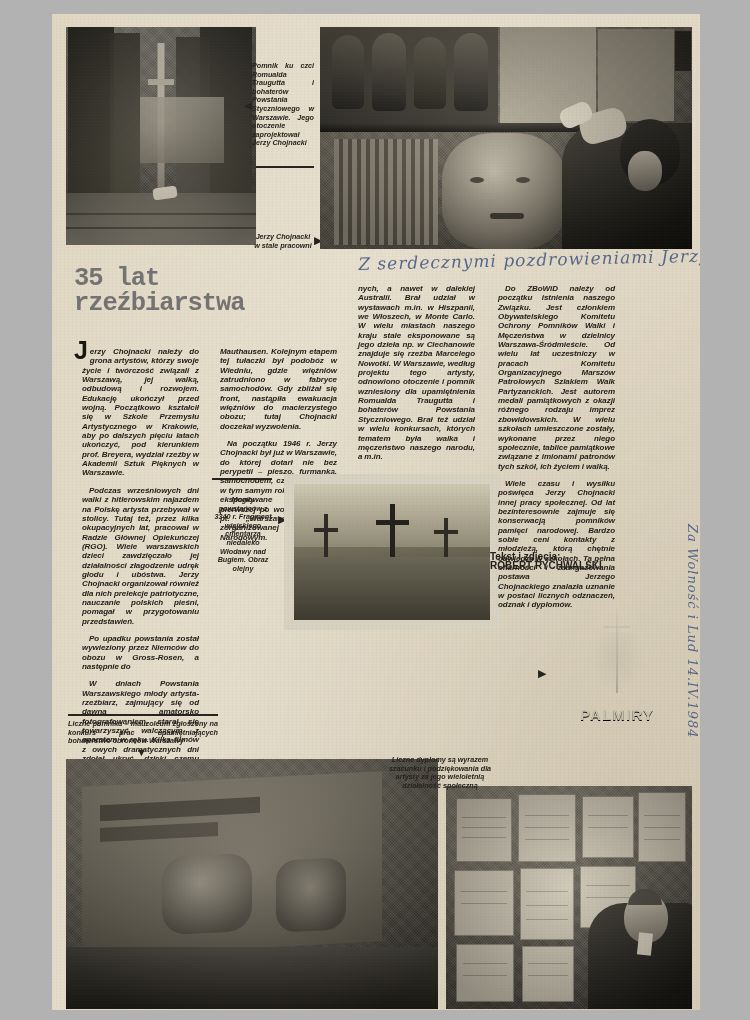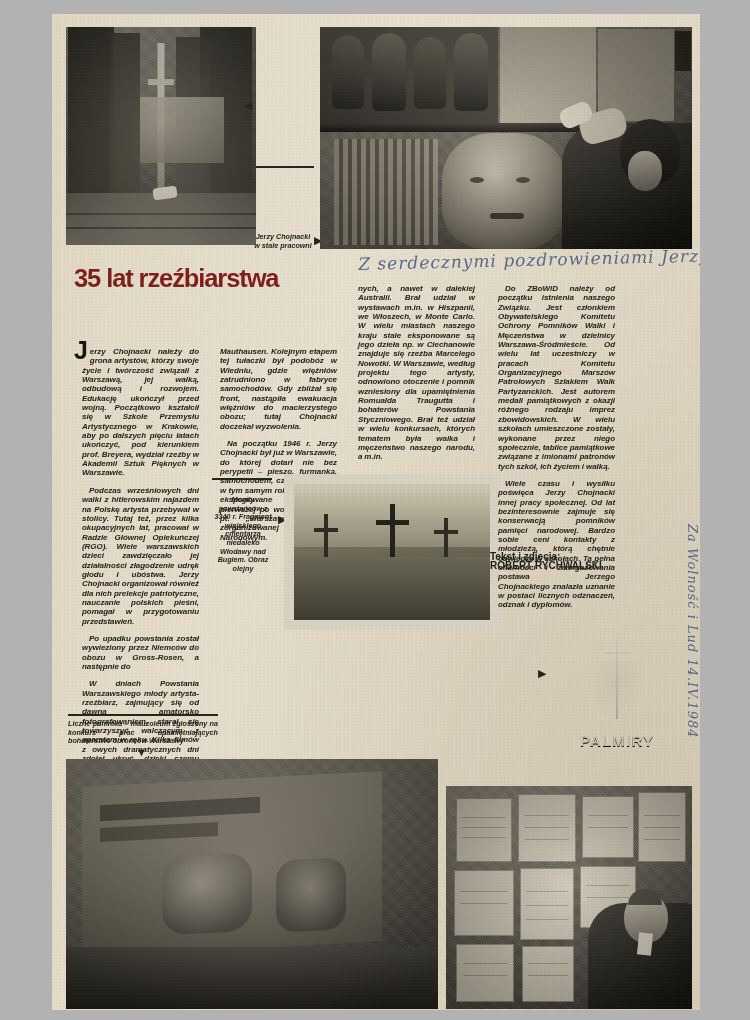--- a/index.html
+++ b/index.html
@@ -57,23 +57,23 @@
     font-size:8.0px;line-height:9.35px;
     color:#23201c;text-align:justify;
     letter-spacing:-.05px;
     word-spacing:-.2px;
   }
   .body-txt p{margin:8px;text-indent:7px;font-style:italic;}
   .body-txt p.noind{text-indent:0;}
 
   .headline{
     position:absolute;
-    font-family:Liberation Sans, sans-serif;
+    font-family:Liberation Mono, monospace;
     font-weight:bold;
-    color:#7f1d1d;
+    color:#737373;
     letter-spacing:-1.1px;
     line-height:25px;
     font-size:25.5px;
   }
   .headline .l2{display:block;padding-left:14px;}
 
   .dropcap{
     float:left;font-size:25px;line-height:20px;font-weight:bold;
     padding:1px 2px 0 0;color:#17150f;
   }
@@ -163,20 +163,21 @@
       <div style="position:absolute;left:74px;top:70px;width:84px;height:66px;background:linear-gradient(180deg,#9e9889,#7a7566);opacity:.85;"></div>
 
       <div style="position:absolute;left:0;bottom:0;width:100%;height:52px;background:linear-gradient(180deg,#6d695d,#8d887a);"></div>
       <div style="position:absolute;left:0;bottom:16px;width:100%;height:2px;background:rgba(0,0,0,.35);"></div>
       <div style="position:absolute;left:0;bottom:30px;width:100%;height:2px;background:rgba(0,0,0,.3);"></div>
 
       <div style="position:absolute;left:46%;bottom:46px;width:24px;height:12px;background:#ded7c5;border-radius:4px;transform:rotate(-8deg);"></div>
       <div class="vg"></div>
     </div>
 
+    <div class="caption just" style="left:200px;top:48px;width:62px;">Pomnik ku czci Romualda Traugutta i bohaterów Powstania Styczniowego w Warszawie. Jego otoczenie zaprojektował Jerzy Chojnacki</div>
     <div class="arrow" style="left:192px;top:86px;">◀</div>
 
     <div class="rule" style="left:204px;top:152px;width:58px;"></div>
 
     <div class="caption" style="left:200px;top:219px;width:62px;">Jerzy Chojnacki w stale pracowni</div>
     <div class="arrow" style="left:262px;top:221px;">▶</div>
 
     <div class="photo" style="left:268px;top:13px;width:372px;height:222px;
                 background:linear-gradient(150deg,#918b7c 0%,#6a6557 45%,#2c2a24 100%);">
       <div class="grain"></div>
@@ -263,21 +264,21 @@
     <div class="col body-txt" style="left:438px;top:262px;width:133px;">
       <p>Do ZBoWiD należy od początku istnienia naszego Związku. Jest członkiem Obywatelskiego Komitetu Ochrony Pomników Walki i Męczeństwa w dzielnicy Warszawa-Śródmieście. Od wielu lat uczestniczy w pracach Komitetu Organizacyjnego Marszów Patrolowych Szlakiem Walk Partyzanckich. Jest autorem medali pamiątkowych z okazji różnego rodzaju imprez zbowidowskich. W wielu szkołach umieszczone zostały, wykonane przez niego społecznie, tablice pamiątkowe związane z imionami patronów tych szkół, ich życiem i walką.</p>
       <p>Wiele czasu i wysiłku poświęca Jerzy Chojnacki innej pracy społecznej. Od lat bezinteresownie zajmuje się konserwacją pomników pamięci narodowej. Bardzo sobie ceni kontakty z młodzieżą, którą chętnie odwiedza w szkołach. Ta pełna ofiarności i zaangażowania postawa Jerzego Chojnackiego znalazła uznanie w postaci licznych odznaczeń, odznak i dyplomów.</p>
     </div>
 
     <div class="sig" style="left:438px;top:538px;width:133px;">
       <div>Tekst i zdjęcia:</div>
       <div>ROBERT RYCHWALSKI</div>
     </div>
 
-    <div id="medal" style="left:492px;top:600px;width:146px;height:146px;">
+    <div id="medal" style="left:492px;top:574px;width:146px;height:146px;">
       <div class="grain" style="opacity:.55;"></div>
       <div class="tree"></div>
       <div class="cross"></div>
       <div style="position:absolute;left:50%;top:30%;width:56px;height:62px;transform:translateX(-50%);
                   background:radial-gradient(ellipse at 50% 40%,rgba(190,183,166,.45),rgba(0,0,0,0) 70%);"></div>
       <div class="mt">PALMIRY</div>
     </div>
 
     <div class="arrow" style="left:486px;top:654px;">▶</div>
 
@@ -347,20 +348,21 @@
           <i class="ln" style="top:28px;"></i>
         </div>
 
       <div style="position:absolute;right:-4px;bottom:-6px;width:108px;height:112px;background:linear-gradient(160deg,#3a372f,#131210);border-radius:36px 10px 0 0;"></div>
       <div style="position:absolute;right:24px;bottom:66px;width:44px;height:50px;border-radius:48%;background:linear-gradient(180deg,#c4bdab,#7a7467);"></div>
       <div style="position:absolute;right:30px;bottom:104px;width:34px;height:16px;border-radius:16px 16px 0 0;background:#4c4940;"></div>
       <div style="position:absolute;right:40px;bottom:54px;width:14px;height:22px;background:#ddd6c4;transform:rotate(6deg);"></div>
       <div class="vg"></div>
     </div>
 
+    <div class="caption" style="left:336px;top:742px;width:104px;">Liczne dyplomy są wyrazem szacunku i podziękowania dla artysty za jego wieloletnią działalność społeczną</div>
 
   </div>
 
   <div class="edge" style="left:700px;top:0;width:50px;height:1020px;"></div>
   <div class="edge" style="left:0;top:0;width:750px;height:14px;"></div>
   <div class="edge" style="left:0;top:0;width:52px;height:1020px;"></div>
   <div class="edge" style="left:0;top:1010px;width:750px;height:10px;"></div>
 </div>
 
 </body></html>

